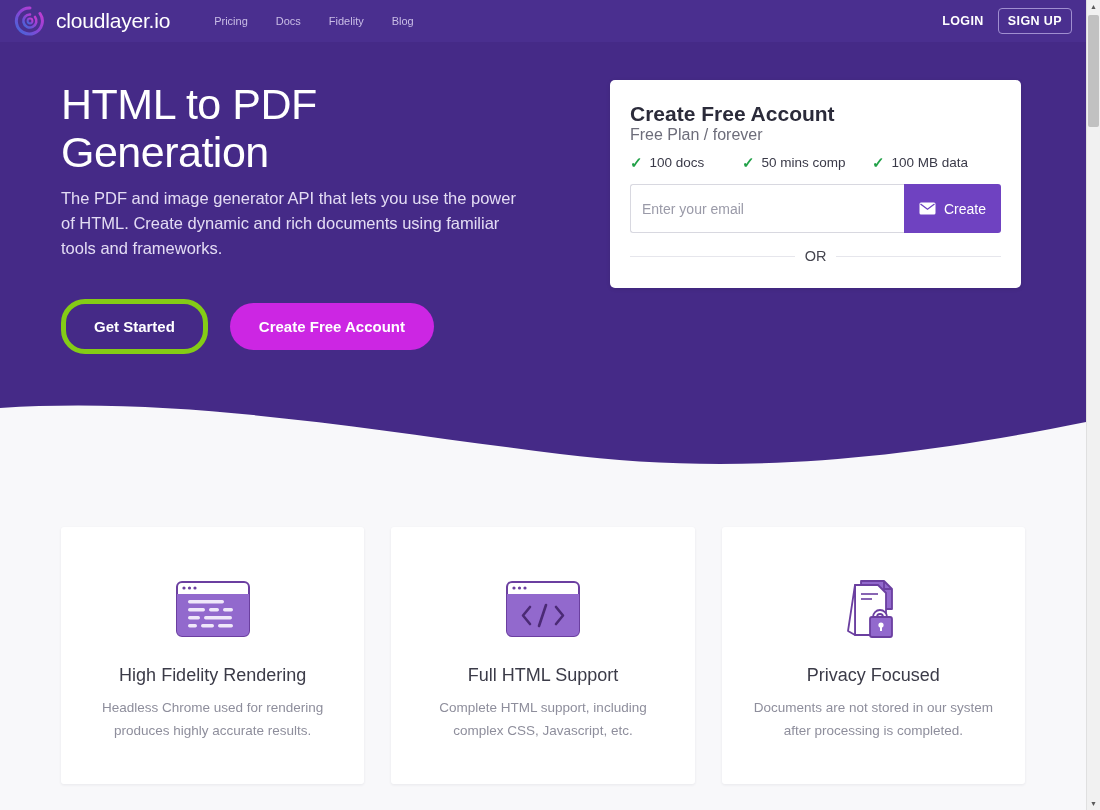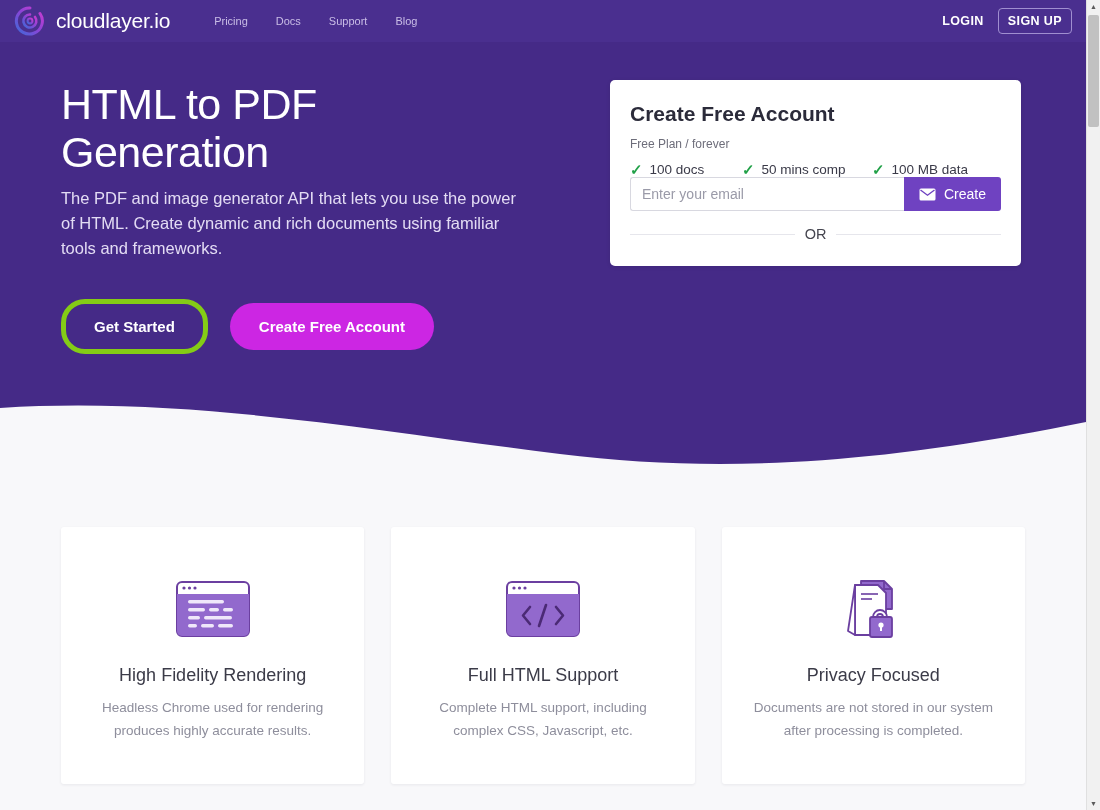--- a/index.html
+++ b/index.html
@@ -170,22 +170,21 @@
     z-index: 3;
     box-shadow: 0 1px 4px rgba(0,0,0,0.10);
   }
   .signup-title {
     color: #2b2b3a;
     font-size: 21px;
     font-weight: bold;
   }
   .signup-plan {
     color: #6d6d7a;
-    font-size: 12px;
-    margin-top: 11px;
+    font-size: 16px;
   }
   .feature-row {
     display: flex;
     align-items: center;
     margin-top: 11px;
     gap: 0;
   }
   .feat {
     display: flex;
     align-items: center;
@@ -196,21 +195,22 @@
   .feat:nth-child(2) { width: 130px; }
   .check {
     color: #22a148;
     font-size: 15px;
     font-weight: bold;
     margin-right: 7px;
     line-height: 1;
   }
   .email-row {
     display: flex;
-    height: 34px;
+    margin-top: 14px;
+    height: 49px;
   }
   .email-input {
     flex: 1;
     border: 1px solid #d8d8e0;
     border-right: none;
     border-radius: 3px 0 0 3px;
     padding: 0 11px;
     font-size: 14px;
     color: #33333f;
     font-family: inherit;
@@ -357,21 +357,21 @@
         <path d="M16 3 A13 13 0 1 0 26 8.5" fill="none" stroke="url(#lg)" stroke-width="3" stroke-linecap="round"></path>
         <path d="M16 9.5 A6.5 6.5 0 1 0 21 12" fill="none" stroke="url(#lg)" stroke-width="2.6" stroke-linecap="round"></path>
         <circle cx="16" cy="16" r="2.4" fill="none" stroke="url(#lg)" stroke-width="2"></circle>
       </svg>
       <span class="brand-name">cloudlayer.io</span>
     </div>
 
     <div class="nav-links">
       <a class="nav-link">Pricing</a>
       <a class="nav-link">Docs</a>
-      <a class="nav-link">Support</a>
+      <a class="nav-link">Fidelity</a>
       <a class="nav-link">Blog</a>
     </div>
 
     <div class="nav-right">
       <span class="nav-login">LOGIN</span>
       <button class="nav-signup">SIGN UP</button>
     </div>
   </div>
 
   <div class="hero-left">

